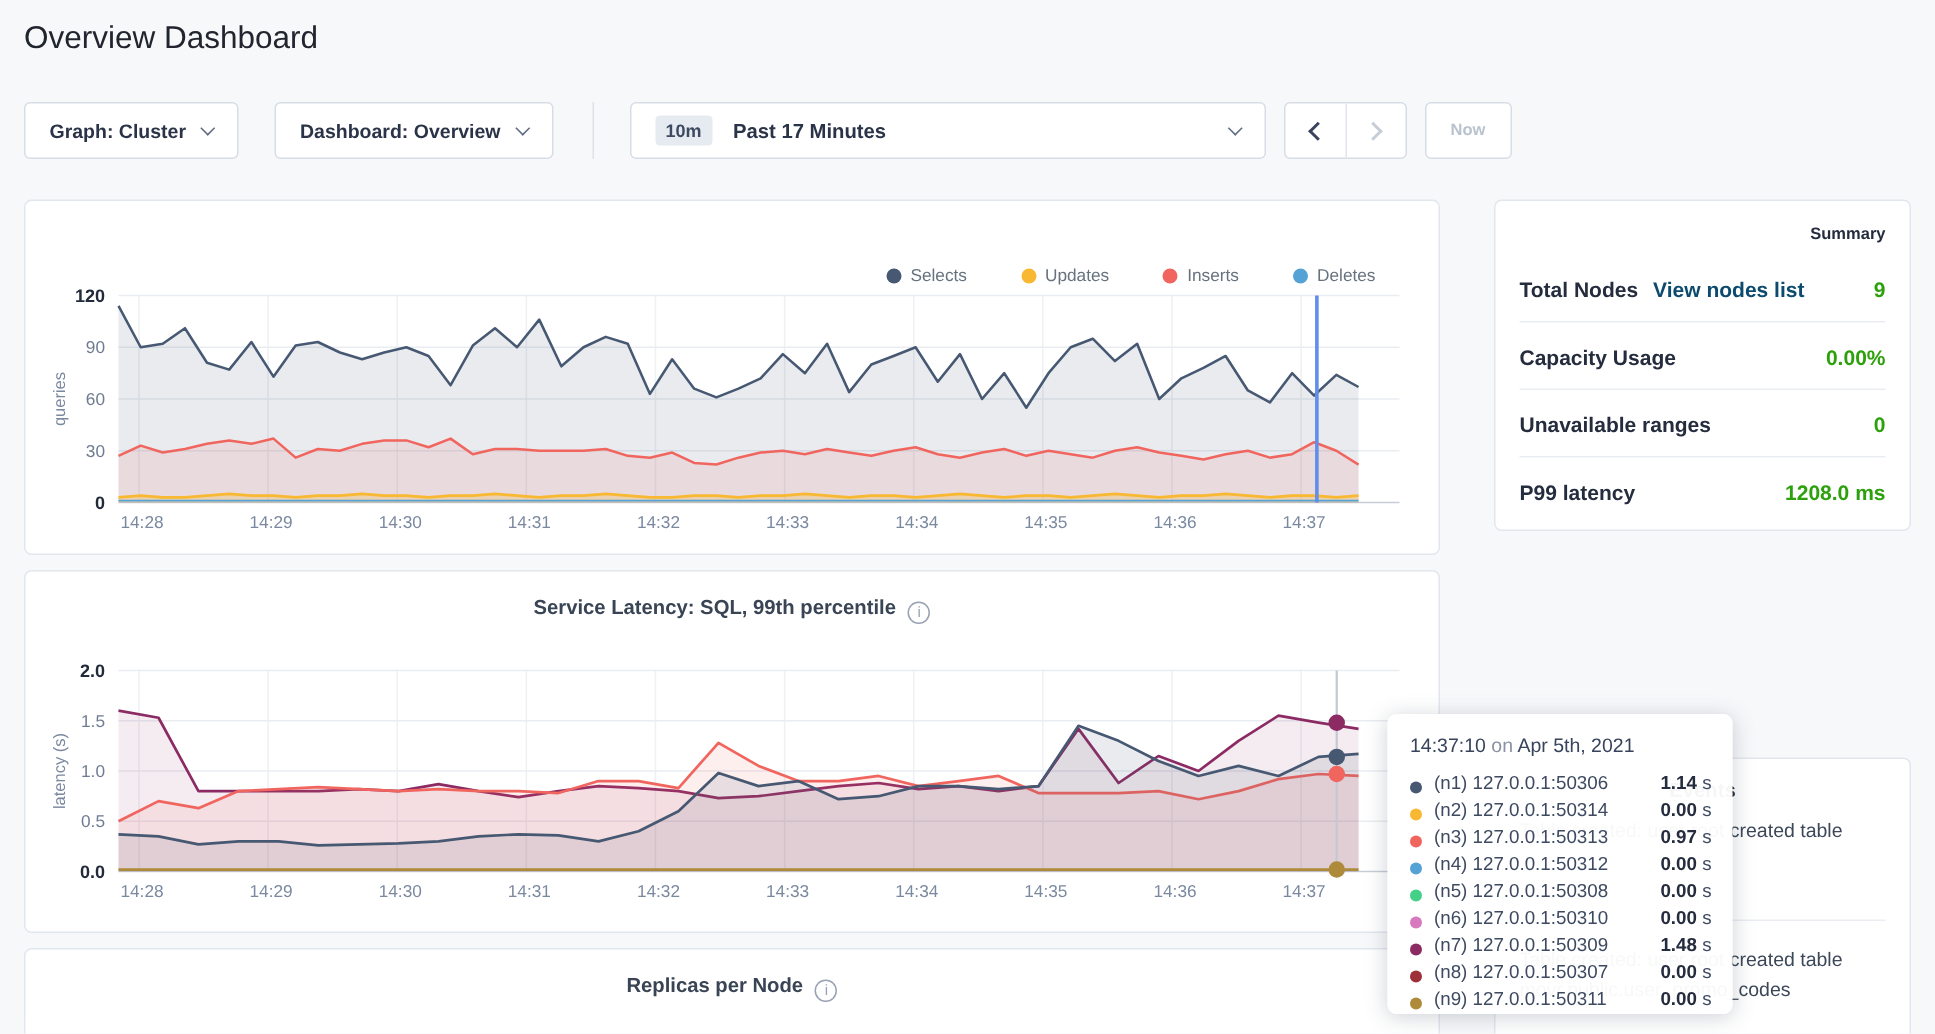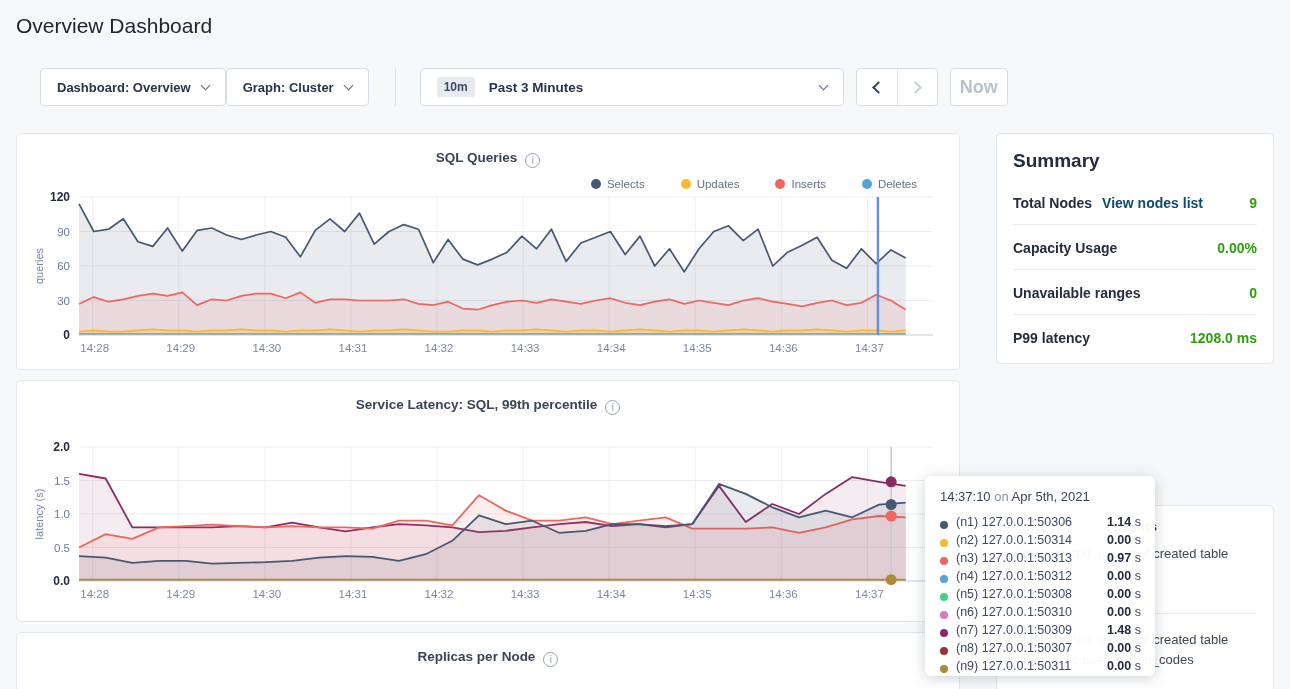--- a/index.html
+++ b/index.html
@@ -20,38 +20,38 @@
   .range-badge { background:#e6ebf1; border-radius:3px; font-size:12px; font-weight:bold; color:#3e4a60; padding:3px 7px; }
   .range-label { font-size:13.5px; font-weight:bold; color:#2a3347; margin-left:14px; }
   .time-dd .chev { margin-left:auto; }
   .btn-group { display:flex; margin-left:12px; border:1px solid #d7dde5; border-radius:4px; background:#fff; }
   .nav-btn { width:40px; background:none; border:none; cursor:pointer; display:flex; align-items:center; justify-content:center; }
   .nav-btn + .nav-btn { border-left:1px solid #e2e7ee; }
   .arr { width:9px; height:9px; border-right:2.4px solid #39435a; border-bottom:2.4px solid #39435a; }
   .arr.left  { transform:rotate(135deg); margin-left:4px; }
   .arr.right { transform:rotate(-45deg); margin-right:4px; border-color:#c6cdd7; }
   .now-btn { margin-left:12px; width:58px; background:#fff; border:1px solid #d7dde5; border-radius:4px;
-             font-size:18px; font-weight:bold; color:#b9c2cd; font-family:inherit; }
+             font-size:11px; font-weight:bold; color:#b9c2cd; font-family:inherit; }
 
   
   .panel { position:absolute; background:#fff; border:1px solid #e2e7ee; border-radius:5px; }
   .chart-head { position:absolute; top:16px; left:0; right:0; text-align:center; font-size:13.5px; font-weight:bold; color:#394455; }
   .info-icon { display:inline-block; width:15px; height:15px; border:1px solid #98a2b3; border-radius:50%;
                font-size:10px; line-height:14px; color:#98a2b3; font-weight:normal; text-align:center;
                vertical-align:-2px; margin-left:8px; cursor:pointer; }
   .legend { position:absolute; top:44px; right:42px; display:flex; gap:36px; font-size:11.5px; color:#67727f; }
   .legend-item { display:flex; align-items:center; gap:6px; cursor:pointer; }
   .legend-dot { width:10px; height:10px; border-radius:50%; }
 
   svg.chart { position:absolute; left:0; top:0; }
   svg text { font-family:"Liberation Sans", sans-serif; }
 
   
   .summary { left:996px; top:133px; width:278px; padding:0 16px 4px; }
-  .summary-title { text-align:left; font-size:19px; font-weight:bold; padding:16px 0 8px; }
+  .summary-title { text-align:right; font-size:11px; font-weight:bold; padding:16px 0 8px; }
   .sum-row { padding:15px 0 13px; border-bottom:1px solid #e9edf2; }
   .sum-row:last-child { border-bottom:none; }
   .sum-main { display:flex; align-items:flex-start; }
   .sum-label { font-size:14px; font-weight:bold; color:#242c3d; }
   .sum-link { font-size:14px; font-weight:bold; color:#0c4a6e; margin-left:10px; cursor:pointer; text-decoration:none; }
   .sum-value { margin-left:auto; font-size:14px; font-weight:bold; color:#2da10c; }
   .sum-desc { font-size:12.5px; color:#6b7686; line-height:1.55; margin-top:7px; }
 
   
   .events { left:996px; top:505px; width:278px; height:300px; padding:0 16px; }
@@ -70,32 +70,32 @@
   .tt-dot { width:8px; height:8px; border-radius:50%; margin-right:8px; flex:none; }
   .tt-val { margin-left:auto; font-weight:bold; color:#242c3d; }
   .tt-val .tt-unit { font-weight:normal; color:#3e4a61; }
 </style>
 </head>
 <body>
 
 <h1 class="page-title">Overview Dashboard</h1>
 
 <div class="controls">
+  <button class="dd">
+    <span>Graph: Cluster</span>
+    <span class="chev"></span>
+  </button>
   <button class="dd" style="margin-left:24px">
     <span>Dashboard: Overview</span>
-    <span class="chev"></span>
-  </button>
-  <button class="dd">
-    <span>Graph: Cluster</span>
     <span class="chev"></span>
   </button>
   <div class="vdiv"></div>
   <button class="time-dd">
     <span class="range-badge">10m</span>
-    <span class="range-label">Past 3 Minutes</span>
+    <span class="range-label">Past 17 Minutes</span>
     <span class="chev"></span>
   </button>
   <div class="btn-group">
     <button class="nav-btn">
         <span class="arr left"></span>
       </button>
     <button class="nav-btn">
         <span class="arr right"></span>
       </button>
   </div>
@@ -137,23 +137,20 @@
       <polygon points="62.0,69.9 76.8,97.5 91.5,95.2 106.3,84.8 121.0,107.8 135.8,112.4 150.6,94.0 165.3,117.1 180.1,96.4 194.9,94.0 209.6,101.0 224.4,105.5 239.1,101.0 253.9,97.5 268.7,103.3 283.4,122.8 298.2,96.4 313.0,84.8 327.7,97.5 342.5,79.1 357.2,110.2 372.0,97.5 386.8,90.6 401.5,95.2 416.3,128.6 431.1,105.5 445.8,125.1 460.6,130.9 475.3,125.1 490.1,118.2 504.9,102.1 519.6,114.8 534.4,95.2 549.1,127.4 563.9,109.0 578.7,103.3 593.4,97.5 608.2,120.5 623.0,102.1 637.7,132.0 652.5,114.8 667.2,137.8 682.0,114.8 696.8,97.5 711.5,91.8 726.3,106.7 741.1,95.2 755.8,132.0 770.6,118.2 785.3,111.3 800.1,103.3 814.9,126.3 829.6,134.3 844.4,114.8 859.1,129.7 873.9,115.9 888.7,124.0 888.7,201 62.0,201" fill="#475872" fill-opacity="0.12"></polygon>
       <polyline points="62.0,69.9 76.8,97.5 91.5,95.2 106.3,84.8 121.0,107.8 135.8,112.4 150.6,94.0 165.3,117.1 180.1,96.4 194.9,94.0 209.6,101.0 224.4,105.5 239.1,101.0 253.9,97.5 268.7,103.3 283.4,122.8 298.2,96.4 313.0,84.8 327.7,97.5 342.5,79.1 357.2,110.2 372.0,97.5 386.8,90.6 401.5,95.2 416.3,128.6 431.1,105.5 445.8,125.1 460.6,130.9 475.3,125.1 490.1,118.2 504.9,102.1 519.6,114.8 534.4,95.2 549.1,127.4 563.9,109.0 578.7,103.3 593.4,97.5 608.2,120.5 623.0,102.1 637.7,132.0 652.5,114.8 667.2,137.8 682.0,114.8 696.8,97.5 711.5,91.8 726.3,106.7 741.1,95.2 755.8,132.0 770.6,118.2 785.3,111.3 800.1,103.3 814.9,126.3 829.6,134.3 844.4,114.8 859.1,129.7 873.9,115.9 888.7,124.0" fill="none" stroke="#475872" stroke-width="1.7" stroke-linejoin="round"></polyline>
       <polygon points="62.0,169.9 76.8,163.1 91.5,167.7 106.3,165.3 121.0,161.9 135.8,159.6 150.6,161.9 165.3,158.4 180.1,171.1 194.9,165.3 209.6,166.5 224.4,161.9 239.1,159.6 253.9,159.6 268.7,164.2 283.4,158.4 298.2,168.8 313.0,165.3 327.7,165.3 342.5,166.5 357.2,166.5 372.0,166.5 386.8,165.3 401.5,169.9 416.3,171.1 431.1,167.7 445.8,174.6 460.6,175.7 475.3,171.1 490.1,167.7 504.9,166.5 519.6,168.8 534.4,165.3 549.1,167.7 563.9,169.9 578.7,166.5 593.4,164.2 608.2,168.8 623.0,171.1 637.7,167.7 652.5,165.3 667.2,169.9 682.0,166.5 696.8,168.8 711.5,171.1 726.3,166.5 741.1,164.2 755.8,167.7 770.6,169.9 785.3,172.3 800.1,168.8 814.9,166.5 829.6,171.1 844.4,168.8 859.1,160.8 873.9,166.5 888.7,175.7 888.7,201 62.0,201" fill="#f1655f" fill-opacity="0.12"></polygon>
       <polyline points="62.0,169.9 76.8,163.1 91.5,167.7 106.3,165.3 121.0,161.9 135.8,159.6 150.6,161.9 165.3,158.4 180.1,171.1 194.9,165.3 209.6,166.5 224.4,161.9 239.1,159.6 253.9,159.6 268.7,164.2 283.4,158.4 298.2,168.8 313.0,165.3 327.7,165.3 342.5,166.5 357.2,166.5 372.0,166.5 386.8,165.3 401.5,169.9 416.3,171.1 431.1,167.7 445.8,174.6 460.6,175.7 475.3,171.1 490.1,167.7 504.9,166.5 519.6,168.8 534.4,165.3 549.1,167.7 563.9,169.9 578.7,166.5 593.4,164.2 608.2,168.8 623.0,171.1 637.7,167.7 652.5,165.3 667.2,169.9 682.0,166.5 696.8,168.8 711.5,171.1 726.3,166.5 741.1,164.2 755.8,167.7 770.6,169.9 785.3,172.3 800.1,168.8 814.9,166.5 829.6,171.1 844.4,168.8 859.1,160.8 873.9,166.5 888.7,175.7" fill="none" stroke="#f1655f" stroke-width="1.7" stroke-linejoin="round"></polyline>
       <polygon points="62.0,197.6 76.8,196.4 91.5,197.6 106.3,197.6 121.0,196.4 135.8,195.3 150.6,196.4 165.3,196.4 180.1,197.6 194.9,196.4 209.6,196.4 224.4,195.3 239.1,196.4 253.9,196.4 268.7,197.6 283.4,196.4 298.2,196.4 313.0,195.3 327.7,196.4 342.5,197.6 357.2,196.4 372.0,196.4 386.8,195.3 401.5,196.4 416.3,197.6 431.1,197.6 445.8,196.4 460.6,196.4 475.3,197.6 490.1,196.4 504.9,196.4 519.6,195.3 534.4,196.4 549.1,197.6 563.9,196.4 578.7,196.4 593.4,197.6 608.2,196.4 623.0,195.3 637.7,196.4 652.5,197.6 667.2,196.4 682.0,196.4 696.8,197.6 711.5,196.4 726.3,195.3 741.1,196.4 755.8,197.6 770.6,196.4 785.3,196.4 800.1,195.3 814.9,196.4 829.6,197.6 844.4,196.4 859.1,196.4 873.9,197.6 888.7,196.4 888.7,201 62.0,201" fill="#f8b831" fill-opacity="0.25"></polygon>
       <polyline points="62.0,197.6 76.8,196.4 91.5,197.6 106.3,197.6 121.0,196.4 135.8,195.3 150.6,196.4 165.3,196.4 180.1,197.6 194.9,196.4 209.6,196.4 224.4,195.3 239.1,196.4 253.9,196.4 268.7,197.6 283.4,196.4 298.2,196.4 313.0,195.3 327.7,196.4 342.5,197.6 357.2,196.4 372.0,196.4 386.8,195.3 401.5,196.4 416.3,197.6 431.1,197.6 445.8,196.4 460.6,196.4 475.3,197.6 490.1,196.4 504.9,196.4 519.6,195.3 534.4,196.4 549.1,197.6 563.9,196.4 578.7,196.4 593.4,197.6 608.2,196.4 623.0,195.3 637.7,196.4 652.5,197.6 667.2,196.4 682.0,196.4 696.8,197.6 711.5,196.4 726.3,195.3 741.1,196.4 755.8,197.6 770.6,196.4 785.3,196.4 800.1,195.3 814.9,196.4 829.6,197.6 844.4,196.4 859.1,196.4 873.9,197.6 888.7,196.4" fill="none" stroke="#f8b831" stroke-width="1.8" stroke-linejoin="round"></polyline>
       <polyline points="62.0,199.8 76.8,199.8 91.5,199.8 106.3,199.8 121.0,199.8 135.8,199.8 150.6,199.8 165.3,199.8 180.1,199.8 194.9,199.8 209.6,199.8 224.4,199.8 239.1,199.8 253.9,199.8 268.7,199.8 283.4,199.8 298.2,199.8 313.0,199.8 327.7,199.8 342.5,199.8 357.2,199.8 372.0,199.8 386.8,199.8 401.5,199.8 416.3,199.8 431.1,199.8 445.8,199.8 460.6,199.8 475.3,199.8 490.1,199.8 504.9,199.8 519.6,199.8 534.4,199.8 549.1,199.8 563.9,199.8 578.7,199.8 593.4,199.8 608.2,199.8 623.0,199.8 637.7,199.8 652.5,199.8 667.2,199.8 682.0,199.8 696.8,199.8 711.5,199.8 726.3,199.8 741.1,199.8 755.8,199.8 770.6,199.8 785.3,199.8 800.1,199.8 814.9,199.8 829.6,199.8 844.4,199.8 859.1,199.8 873.9,199.8 888.7,199.8" fill="none" stroke="#55a3d5" stroke-width="1.2" stroke-linejoin="round"></polyline>
       <line x1="860.917" x2="860.917" y1="63" y2="201" stroke="#618ee8" stroke-width="2.4"></line>
       <text x="26" y="132" fill="#7b89a0" font-size="11" text-anchor="middle" transform="rotate(-90 26 132)">queries</text>
     </svg>
-  <div class="chart-head">
-    <span>SQL Queries</span><span class="info-icon">i</span>
-  </div>
   <div class="legend" id="legend1">
       <span class="legend-item">
         <span class="legend-dot" style="background:#475872"></span>
         <span>Selects</span>
       </span>
       <span class="legend-item">
         <span class="legend-dot" style="background:#f8b831"></span>
         <span>Updates</span>
       </span>
       <span class="legend-item">

